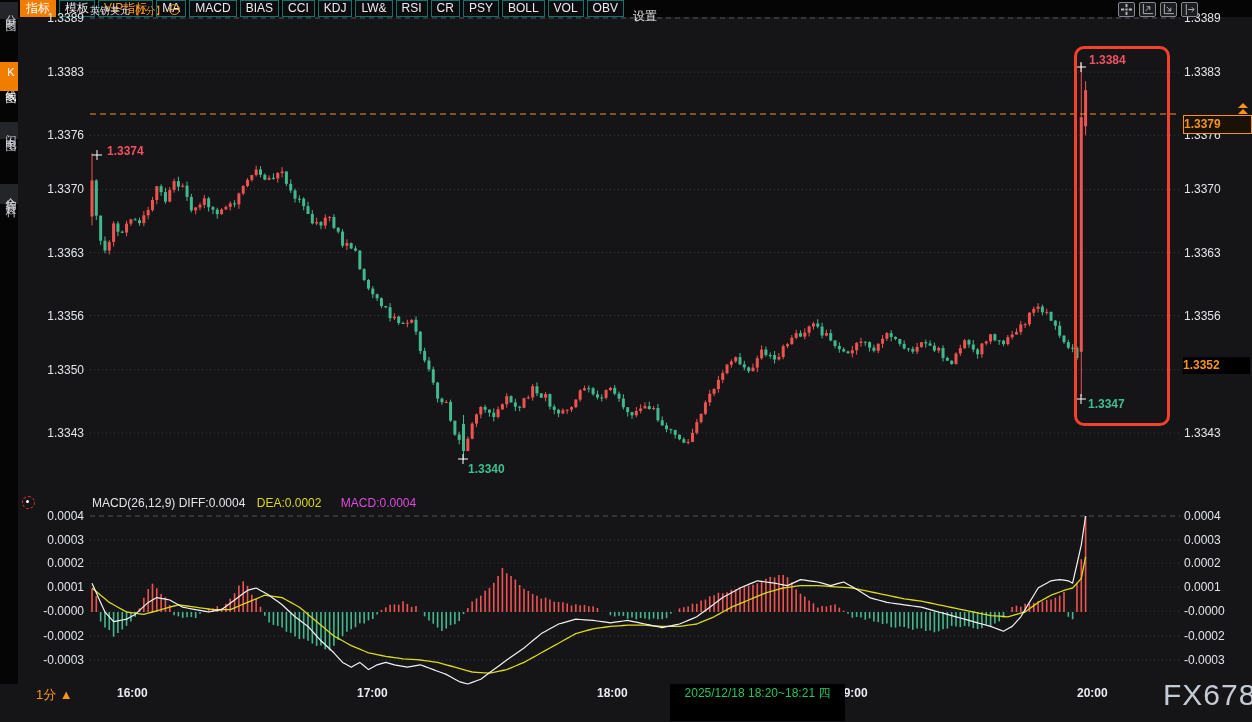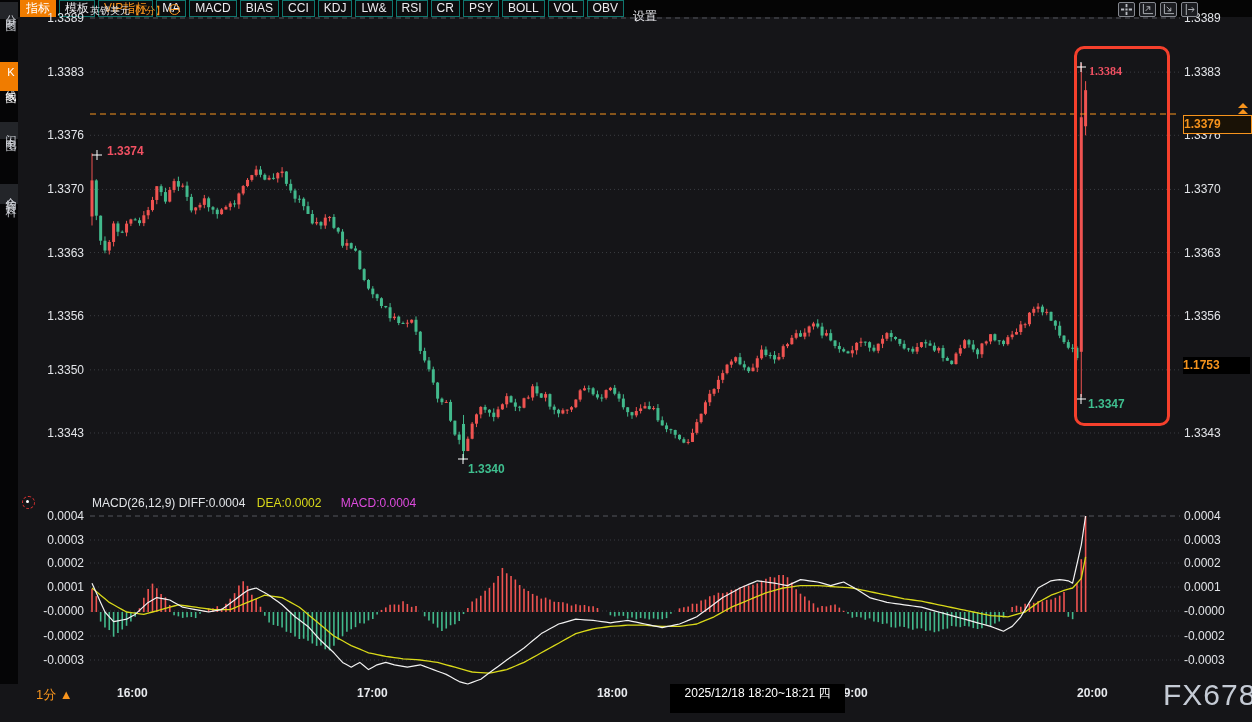--- a/index.html
+++ b/index.html
@@ -44,22 +44,22 @@
   
   #hbox{left:1074px;top:46px;width:96px;height:380px;border:3px solid #f5402c;border-radius:10px;
     box-sizing:border-box;z-index:3;}
   
   #macdhdr{left:92px;top:496px;font-size:12px;z-index:4;}
   #macdhdr .w{color:#e2e4e8;} #macdhdr .y{color:#d9d919;margin-left:8px;} #macdhdr .m{color:#de4bde;margin-left:16px;}
   #macd-target{left:22px;top:496px;width:11px;height:11px;border:1px dashed #e03232;border-radius:50%;z-index:4;}
   #macd-target::after{content:"";position:absolute;left:3px;top:3px;width:3px;height:3px;border-radius:50%;background:#fff;}
   
   #interval-ind{left:36px;top:686px;font-size:13px;font-weight:normal;color:#f7941d;z-index:4;}
-  #tooltip{left:670px;top:684px;width:175px;height:29px;line-height:19px;background:#000;
-    color:#ffffff;font-size:12px;text-align:center;z-index:4;}
+  #tooltip{left:670px;top:684px;width:175px;height:37px;line-height:19px;background:#000;
+    color:#22c55e;font-size:12px;text-align:center;z-index:4;}
   #watermark{left:1163px;top:678px;font-size:30px;color:#c5cbd5;letter-spacing:1px;z-index:7;}
   #menubar{left:0;top:705px;width:1252px;height:17px;background:#050505;display:flex;gap:3px;
     padding-left:20px;box-sizing:border-box;z-index:6;}
   .mitem{height:15px;line-height:14px;border:1px solid #0f766e;background:#0c0c0e;color:#ececf0;
     font-size:12px;padding:0 5px;cursor:pointer;white-space:nowrap;}
   .mitem.active{background:#f07c00;border-color:#f07c00;color:#fff;}
   .mitem.vip{color:#f7941d;}
   .mitem.plain{border-color:transparent;background:transparent;margin-top:8px;}
   #chart{position:absolute;left:0;top:0;z-index:1;}
 </style>
@@ -860,26 +860,26 @@
   </div>
 <div id="time-axis">
     <div class="tlab" style="left: 117px; text-align: center;">16:00</div>
     <div class="tlab" style="left: 357px;">17:00</div>
     <div class="tlab" style="left: 597px;">18:00</div>
     <div class="tlab" style="left: 837px;">19:00</div>
     <div class="tlab" style="left: 1077px;">20:00</div>
   </div>
 
 <div class="ann red abs" style="left:107px;top:144px;">1.3374</div>
-<div class="ann red abs" style="left:1089px;top:64px;font-family:Liberation Serif, serif;">1.3384</div>
+<div class="ann red abs" style="left:1089px;top:53px;">1.3384</div>
 <div class="ann green abs" style="left:1088px;top:397px;">1.3347</div>
 <div class="ann green abs" style="left:468px;top:462px;">1.3340</div>
 
 <div id="badge-alert" class="badge">1.3379</div>
-<div id="badge-last" class="badge">1.1753</div>
+<div id="badge-last" class="badge">1.3352</div>
 <div id="alert-flag" class="abs">
     <div class="t"></div>
     <div class="t"></div>
   </div>
 
 <div id="hbox" class="abs"></div>
 
 <div id="macd-target" class="abs"></div>
 <div id="macdhdr" class="abs">
   <span class="w">MACD(26,12,9) DIFF:0.0004</span>

